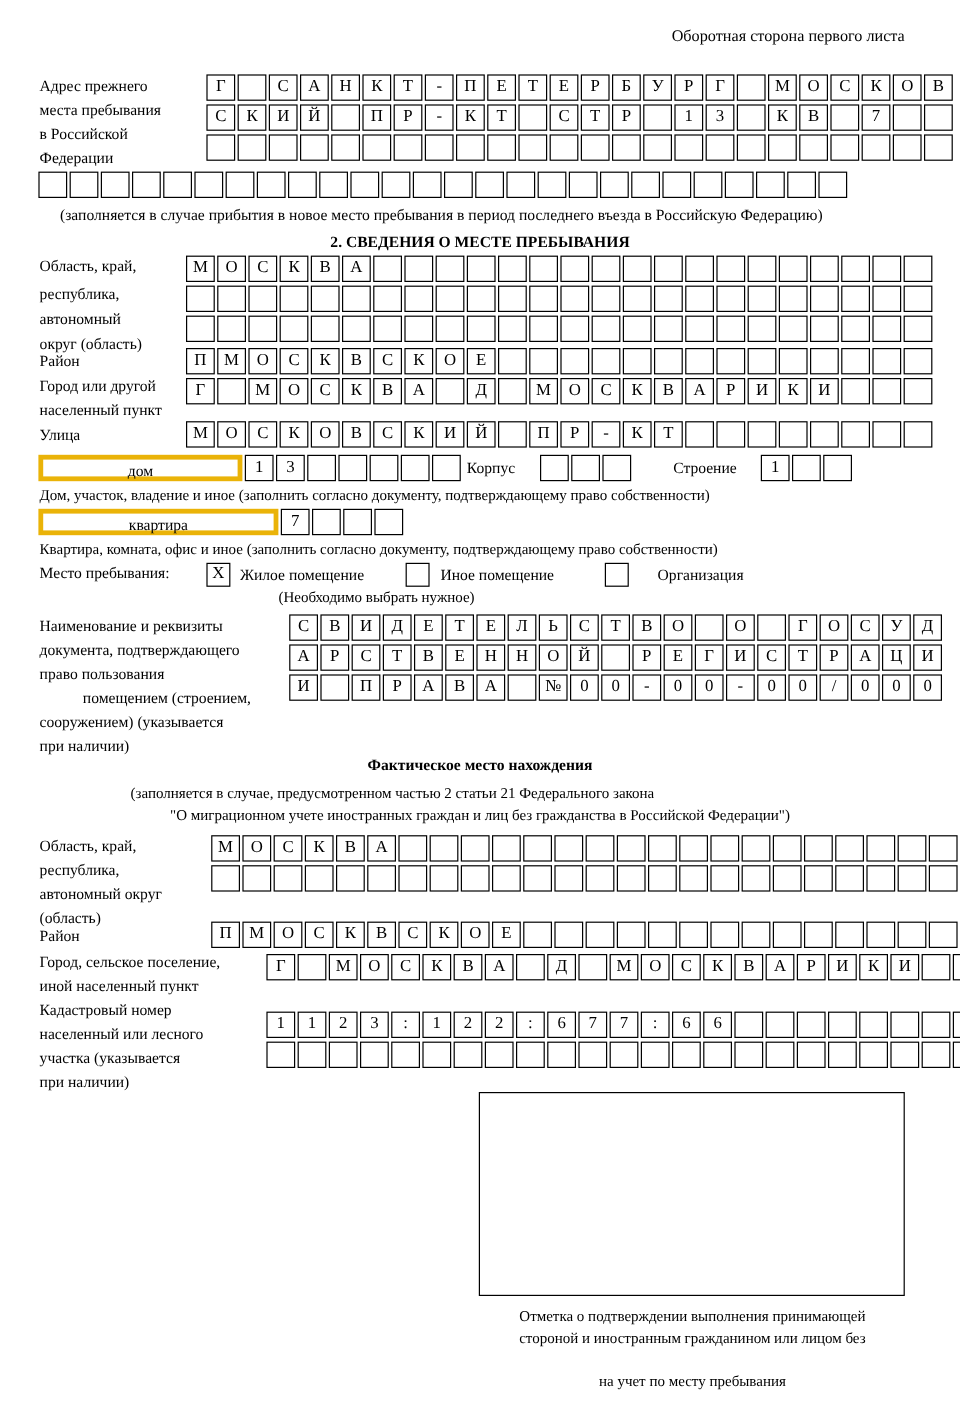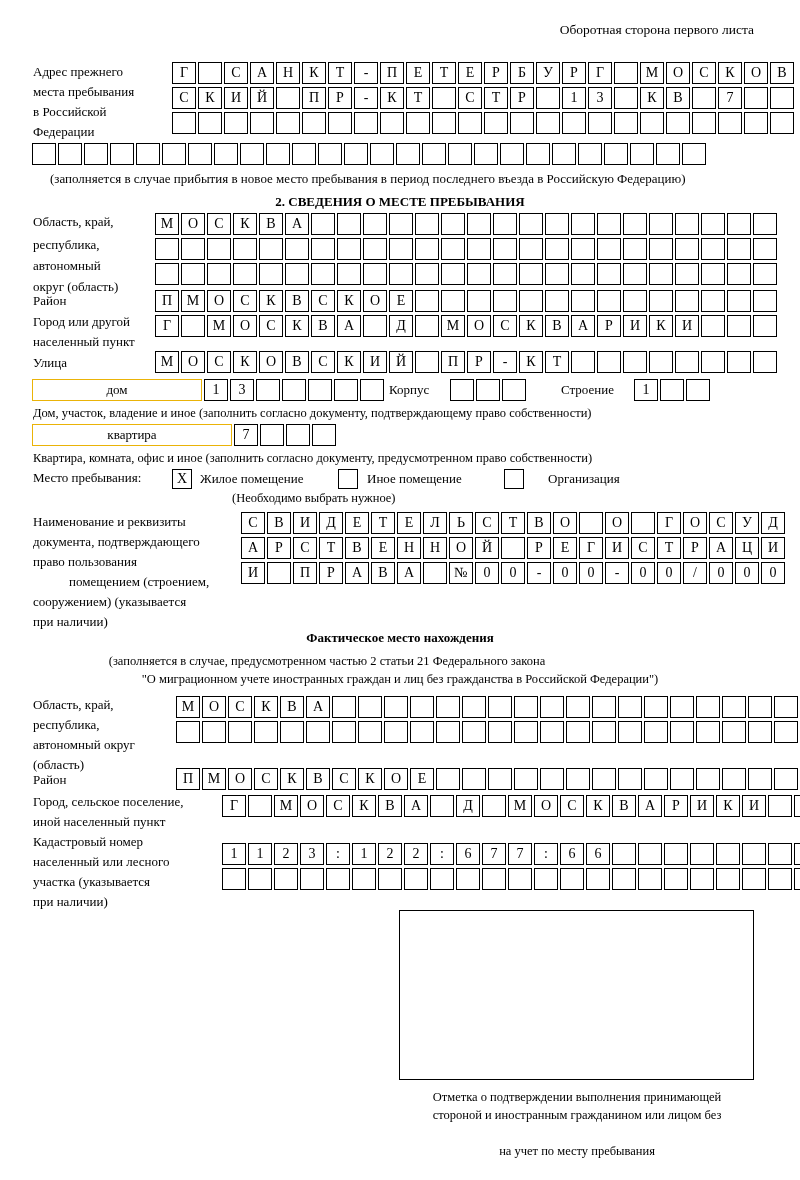--- a/index.html
+++ b/index.html
@@ -32,21 +32,21 @@
     font-size:14px;
     line-height:20px;
     text-align:center;
     font-family:"Liberation Serif", serif;
   }
   .cell:last-child{margin-right:0;}
 
   
   .wbox{
     position:absolute;
-    border:1px solid #eab308;
+    border:4px solid #eab308;
     box-sizing:border-box;
     height:22px;
     font-size:13px;
     line-height:20px;
     text-align:center;
   }
 
   .checkbox{
     position:absolute;
     width:20px;height:20px;
@@ -386,21 +386,21 @@
     </div>
   <div class="txt" style="left:33px;top:405px;font-size:12.5px;">Дом, участок, владение и иное (заполнить согласно документу, подтверждающему право собственности)</div>
 
   <div class="wbox" style="left:32px;top:424px;width:200px;">квартира</div>
   <div class="cells" id="s2-flat" style="left:234px;top:424px;">
       <div class="cell">7</div>
       <div class="cell"></div>
       <div class="cell"></div>
       <div class="cell"></div>
     </div>
-  <div class="txt" style="left:33px;top:450px;font-size:12.5px;">Квартира, комната, офис и иное (заполнить согласно документу, предусмотренном право собственности)</div>
+  <div class="txt" style="left:33px;top:450px;font-size:12.5px;">Квартира, комната, офис и иное (заполнить согласно документу, подтверждающему право собственности)</div>
 
   <div class="txt" style="left:33px;top:470px;">Место пребывания:</div>
   <div class="checkbox" style="left:172px;top:469px;">X</div>
   <div class="txt" style="left:200px;top:471px;">Жилое помещение</div>
   <div class="checkbox" style="left:338px;top:469px;"></div>
   <div class="txt" style="left:367px;top:471px;">Иное помещение</div>
   <div class="checkbox" style="left:504px;top:469px;"></div>
   <div class="txt" style="left:548px;top:471px;">Организация</div>
   <div class="txt" style="left:232px;top:490px;font-size:12.5px;">(Необходимо выбрать нужное)</div>
 

